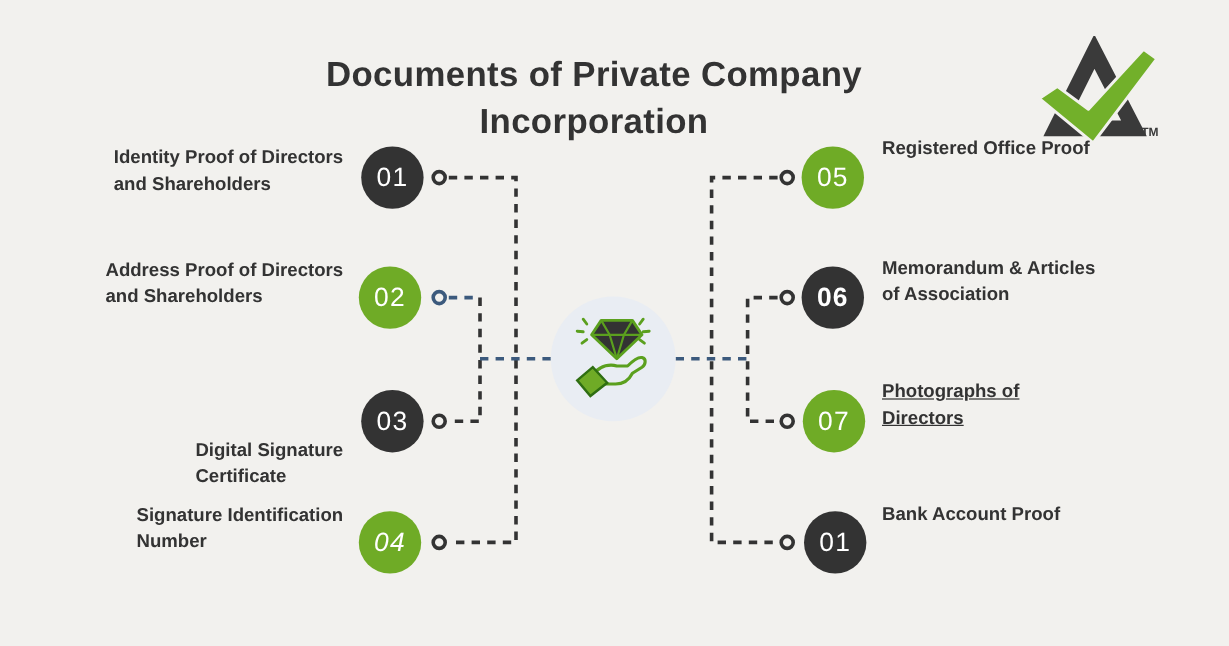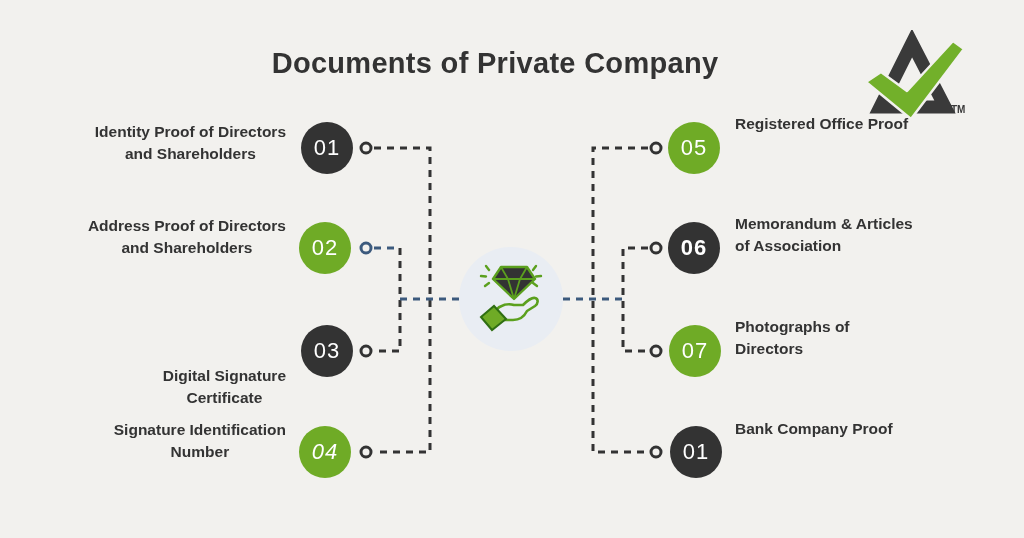--- a/index.html
+++ b/index.html
@@ -40,24 +40,24 @@
   .b3{left:301px;top:325px;} .b4{left:299px;top:426px;font-style:italic;}
   .b5{left:668px;top:122px;} .b6{left:668px;top:222px;font-weight:bold;}
   .b7{left:669px;top:325px;} .b8{left:670px;top:426px;}
 
   
   .lbl{
     position:absolute;color:var(--dark,#333);
     font-size:15.5px;font-weight:700;line-height:22px;white-space:nowrap;
   }
   .lbl span{display:block;}
-  .lbl-left{right:734px;text-align:center;}
+  .lbl-left{right:734px;text-align:left;}
   .lbl-right{left:735px;text-align:left;}
   .l1{top:121px;} .l2{top:215px;margin-left:41px;} .l3{top:317px;margin-top:48px;} .l4{top:419px;}
-  .l5{top:113px;} .l6{top:213px;} .l7{top:316px;} .l8{top:418px;}
+  .l5{top:113px;} .l6{top:213px;} .l7{top:316px;text-decoration:underline;} .l8{top:418px;}
 
   
   .center-circle{
     position:absolute;left:459px;top:247px;width:104px;height:104px;
     border-radius:50%;background:var(--center-bg,#e9edf3);
   }
   .center-icon{position:absolute;left:477px;top:259px;}
   .icon-green{stroke:var(--icon-green,#5ba01e);}
   .diamond-body{fill:var(--dark,#333);}
   .cuff{fill:var(--green,#6fab26);stroke:#2f6e12;}
@@ -88,20 +88,21 @@
     <circle class="dot dark" cx="366" cy="351" r="5"></circle>
     <circle class="dot dark" cx="366" cy="452" r="5"></circle>
     <circle class="dot dark" cx="656" cy="148" r="5"></circle>
     <circle class="dot dark" cx="656" cy="248" r="5"></circle>
     <circle class="dot dark" cx="656" cy="351" r="5"></circle>
     <circle class="dot dark" cx="656" cy="452" r="5"></circle>
   </svg>
 
   <div class="title">
     <span>Documents of Private Company</span>
+    <span>Incorporation</span>
   </div>
 
   <svg class="logo" width="115" height="92" viewBox="0 0 115 92">
     <path class="a-mark" d="M56 13 L24 77 L89 77 Z"></path>
     <polygon class="check" points="10,52 25,42 51,61 97,11 108,19 55,89"></polygon>
     <text x="95" y="83">TM</text>
   </svg>
 
   <div class="center-circle"></div>
   <svg class="center-icon" width="68" height="76" viewBox="0 0 68 76">
@@ -152,21 +153,21 @@
   </div>
   <div class="lbl lbl-right l6">
     <span>Memorandum &amp; Articles</span>
     <span>of Association</span>
   </div>
   <div class="lbl lbl-right l7">
     <span>Photographs of</span>
     <span>Directors</span>
   </div>
   <div class="lbl lbl-right l8">
-    <span>Bank Company Proof</span>
+    <span>Bank Account Proof</span>
   </div>
 
   <div class="badge dark b1">01</div>
   <div class="badge green b2">02</div>
   <div class="badge dark b3">03</div>
   <div class="badge green b4">04</div>
   <div class="badge green b5">05</div>
   <div class="badge dark b6">06</div>
   <div class="badge green b7">07</div>
   <div class="badge dark b8">01</div>

